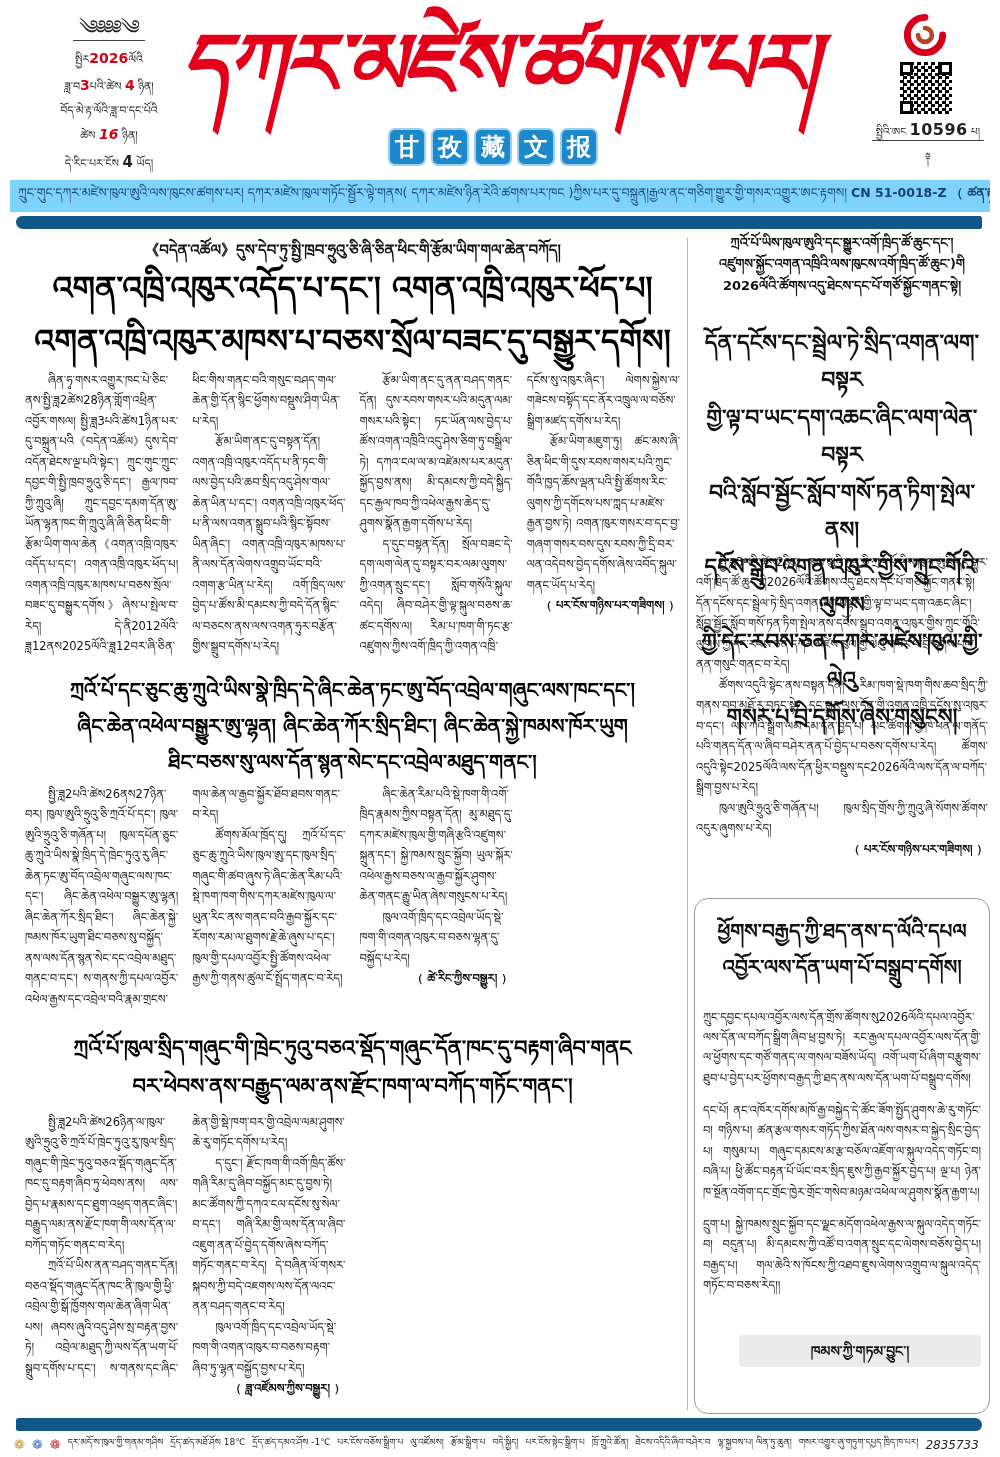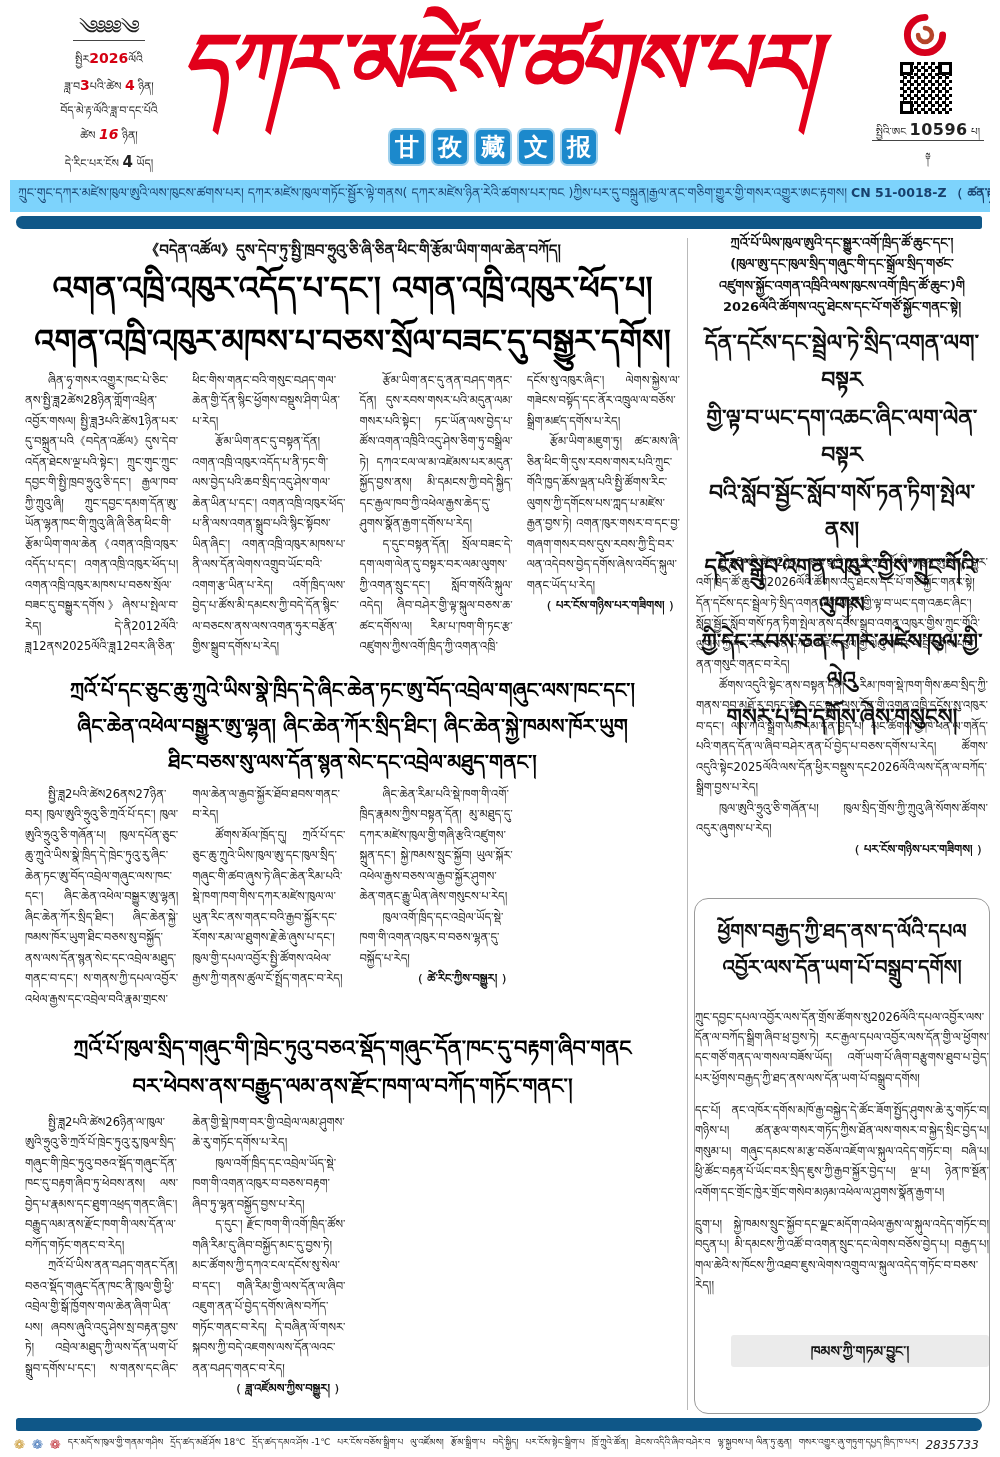--- a/index.html
+++ b/index.html
@@ -46,21 +46,21 @@
   .b-a1{top:370px;height:290px;}
   .b-a2{top:784px;height:234px;}
   .b-a3{top:1112px;height:298px;}
   .bodycols p, .rbody p{margin:0;text-indent:2em;}
   .byline{font-weight:bold;text-indent:0 !important;text-align:right;}
 
   .r-kicker{position:absolute;left:696px;width:292px;text-align:center;font-size:13px;font-weight:bold;line-height:1.65;top:232px;}
   .r-headline{position:absolute;left:696px;width:292px;text-align:center;font-weight:bold;font-size:22px;line-height:1.7;top:324px;}
   .rbody{position:absolute;left:696px;width:292px;top:552px;height:304px;overflow:hidden;font-size:11.5px;line-height:1.78;text-align:justify;}
 
-  .rbox{position:absolute;left:694px;top:898px;width:296px;height:516px;border:1.5px solid #9a9a9a;border-radius:14px;box-sizing:border-box;padding:10px 0;}
+  .rbox{position:absolute;left:694px;top:898px;width:296px;height:516px;border:1.5px solid #9a9a9a;border-radius:14px;box-sizing:border-box;padding:10px 8px;}
   .rbox .bh{text-align:center;font-weight:bold;font-size:20px;line-height:1.8;margin:4px 0 10px 0;}
   .rbox .btxt{height:330px;overflow:hidden;font-size:11.5px;line-height:1.78;text-align:justify;}
   .rbox .banner{margin-top:10px;background:#ebebeb;border-radius:3px;text-align:center;font-weight:bold;font-size:14px;height:32px;line-height:32px;margin-left:36px;}
 
   
   .footer{position:absolute;left:14px;top:1434px;width:972px;height:21px;display:flex;align-items:center;gap:7px;font-size:9px;color:#222;white-space:nowrap;overflow:hidden;}
   .flower{font-size:13px;line-height:1;}
   .fl-gold{color:#c8962c;} .fl-blue{color:#3a6fb5;} .fl-red{color:#c03038;}
   .fitem{letter-spacing:0;}
   .fphone{font-weight:normal;font-size:12px;font-style:italic;}
@@ -144,28 +144,27 @@
     <p class="byline">（ ཚེ་རིང་ཀྱིས་བསྒྱུར། ）</p>
   </div>
 
   <div class="headline h-a3">
     <div>ཀྲའོ་པོ་ཁུལ་སྲིད་གཞུང་གི་ཁྲེང་ཏུའུ་བཅའ་སྡོད་གཞུང་དོན་ཁང་དུ་བརྟག་ཞིབ་གནང</div>
     <div>བར་ཕེབས་ནས་བརྒྱུད་ལམ་ནས་རྫོང་ཁག་ལ་བཀོད་གཏོང་གནང་།</div>
   </div>
   <div class="bodycols b-a3">
     <p>སྤྱི་ཟླ2པའི་ཚེས26ཉིན་ལ་ཁུལ་ཨུའི་ཧྲུའུ་ཅི་ཀྲའོ་པོ་ཁྲེང་ཏུའུ་རུ་ཁུལ་སྲིད་གཞུང་གི་ཁྲེང་ཏུའུ་བཅའ་སྡོད་གཞུང་དོན་ཁང་དུ་བརྟག་ཞིབ་ཏུ་ཕེབས་ནས། ལས་བྱེད་པ་རྣམས་དང་ཐུག་འཕྲད་གནང་ཞིང་། བརྒྱུད་ལམ་ནས་རྫོང་ཁག་གི་ལས་དོན་ལ་བཀོད་གཏོང་གནང་བ་རེད།</p>
     <p>ཀྲའོ་པོ་ཡིས་ནན་བཤད་གནང་དོན། བཅའ་སྡོད་གཞུང་དོན་ཁང་ནི་ཁུལ་གྱི་ཕྱི་འབྲེལ་གྱི་སྒོ་ཁྱོགས་གལ་ཆེན་ཞིག་ཡིན་པས། ཞབས་ཞུའི་འདུ་ཤེས་སྲ་བརྟན་བྱས་ཏེ། འབྲེལ་མཐུད་ཀྱི་ལས་དོན་ཡག་པོ་སྒྲུབ་དགོས་པ་དང་། ས་གནས་དང་ཞིང་ཆེན་གྱི་སྡེ་ཁག་བར་གྱི་འབྲེལ་ལམ་ཤུགས་ཆེ་རུ་གཏོང་དགོས་པ་རེད།</p>
+    <p>ད་དུང་། རྫོང་ཁག་གི་འགོ་ཁྲིད་ཚོས་གཞི་རིམ་དུ་ཞིབ་བསྐྱོད་མང་དུ་བྱས་ཏེ། མང་ཚོགས་ཀྱི་དཀའ་ངལ་དངོས་སུ་སེལ་བ་དང་། གཞི་རིམ་གྱི་ལས་དོན་ལ་ཞིབ་འཇུག་ནན་པོ་བྱེད་དགོས་ཞེས་བཀོད་གཏོང་གནང་བ་རེད། དེ་བཞིན་ལོ་གསར་སྐབས་ཀྱི་བདེ་འཇགས་ལས་དོན་ལའང་ནན་བཤད་གནང་བ་རེད།</p>
     <p>ཁུལ་འགོ་ཁྲིད་དང་འབྲེལ་ཡོད་སྡེ་ཁག་གི་འགན་འཁུར་བ་བཅས་བརྟག་ཞིབ་ཏུ་ལྷན་བསྐྱོད་བྱས་པ་རེད།</p>
-    <p>ད་དུང་། རྫོང་ཁག་གི་འགོ་ཁྲིད་ཚོས་གཞི་རིམ་དུ་ཞིབ་བསྐྱོད་མང་དུ་བྱས་ཏེ། མང་ཚོགས་ཀྱི་དཀའ་ངལ་དངོས་སུ་སེལ་བ་དང་། གཞི་རིམ་གྱི་ལས་དོན་ལ་ཞིབ་འཇུག་ནན་པོ་བྱེད་དགོས་ཞེས་བཀོད་གཏོང་གནང་བ་རེད། དེ་བཞིན་ལོ་གསར་སྐབས་ཀྱི་བདེ་འཇགས་ལས་དོན་ལའང་ནན་བཤད་གནང་བ་རེད།</p>
     <p class="byline">（ ཟླ་འཛོམས་ཀྱིས་བསྒྱུར། ）</p>
   </div>
 
   <div class="r-kicker">
     <div>ཀྲའོ་པོ་ཡིས་ཁུལ་ཨུའི་དང་སྒྱུར་འགོ་ཁྲིད་ཚོ་ཆུང་དང་།</div>
-    <div>(ཁུལ་ཨུ་དང་ཁུལ་སྲིད་གཞུང་གི་དང་སྒྲོལ་སྲིད་གཙང་</div>
     <div>འཛུགས་སྐྱོང་འགན་འཁྲིའི་ལས་ཁུངས་འགོ་ཁྲིད་ཚོ་ཆུང་)གི</div>
     <div>2026ལོའི་ཚོགས་འདུ་ཐེངས་དང་པོ་གཙོ་སྐྱོང་གནང་སྟེ།</div>
   </div>
   <div class="r-headline">
     <div>དོན་དངོས་དང་སྦྲེལ་ཏེ་སྲིད་འགན་ལག་བསྟར</div>
     <div>གྱི་ལྟ་བ་ཡང་དག་འཆང་ཞིང་ལག་ལེན་བསྟར</div>
     <div>བའི་སློབ་སྦྱོང་སློབ་གསོ་ཏན་ཏིག་སྤེལ་ནས།</div>
     <div>དངོས་སྒྲུབ་འགན་འཁུར་གྱིས་ཀྲུང་གོའི་ལུགས</div>
     <div>ཀྱི་དེང་རབས་ཅན་དཀར་མཛེས་ཁུལ་གྱི་ལེའུ</div>
     <div>གསར་པ་བྲི་དགོས་ཞེས་གསུངས།</div>

